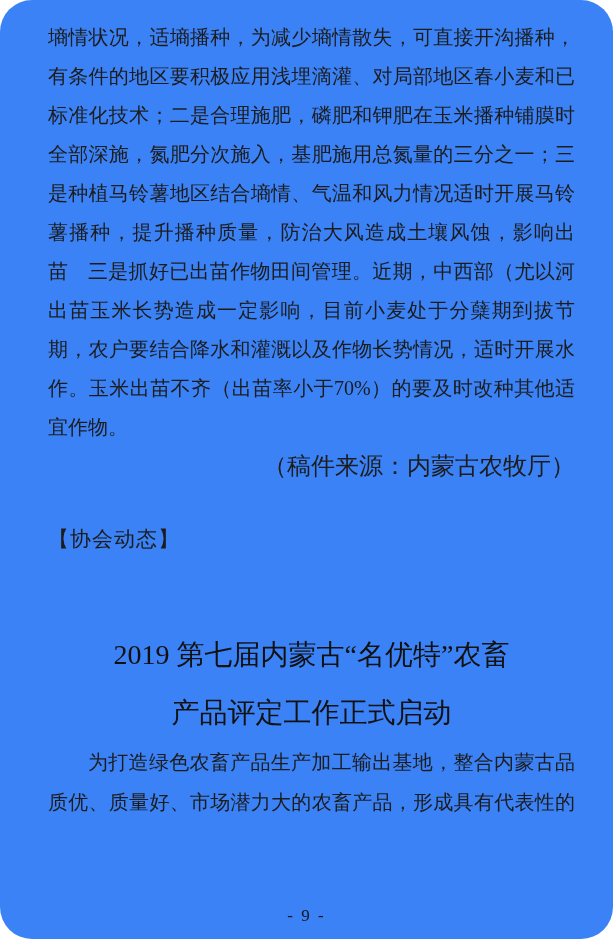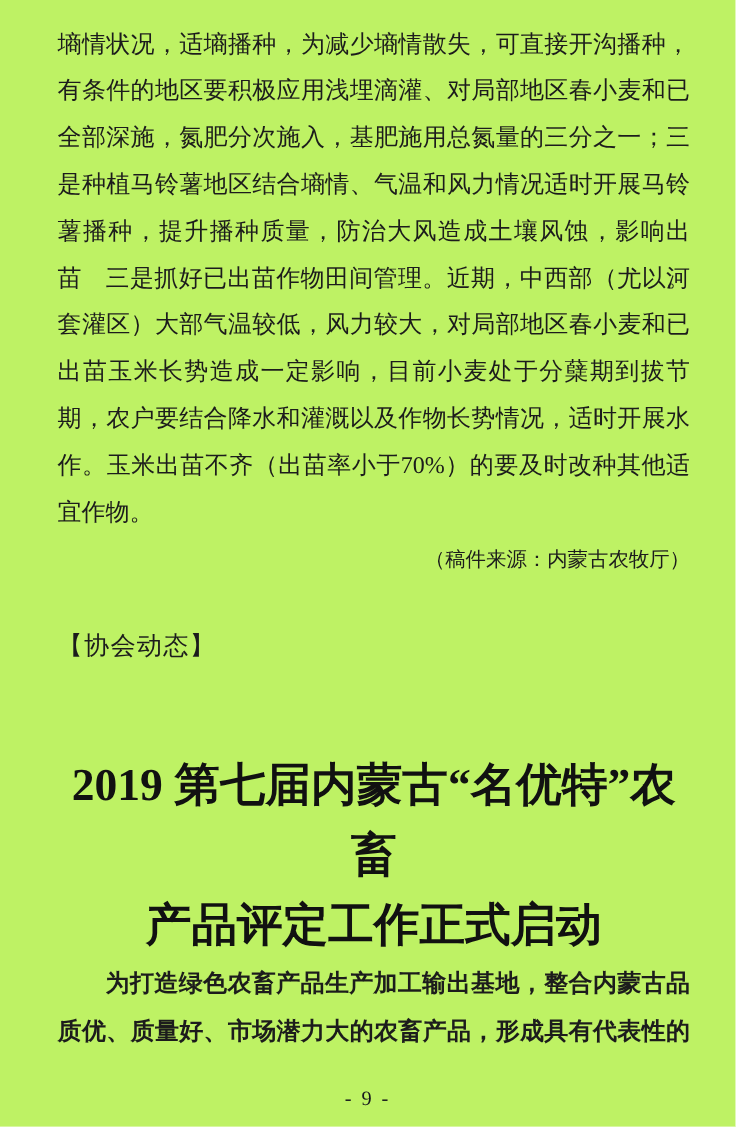--- a/index.html
+++ b/index.html
@@ -4,26 +4,27 @@
 <style>
   html, body {
     margin: 0;
     padding: 0;
     background: #ffffff;
   }
   .page {
     position: relative;
     width: 613px;
     height: 939px;
-    background: #bef264;
+    background: #3b82f6;
     box-sizing: border-box;
     padding: 18px 38px 0 48px;
     overflow: hidden;
     color: #1c1c1c;
     font-family: "Liberation Serif", "DejaVu Serif", serif;
+    border-radius: 32px;
   }
   .body-text .line {
     font-size: 20px;
     line-height: 39px;
     height: 39px;
     white-space: nowrap;
   }
   .body-text .jline {
     white-space: normal;
     text-align: justify;
@@ -33,45 +34,44 @@
     text-indent: 2em;
   }
   .lead-bold {
     font-weight: normal;
   }
   .line.para-end {
     text-align: center;
     text-align-last: left;
   }
   .source-line {
-    font-size: 17px;
+    font-size: 24px;
     line-height: 39px;
     height: 39px;
     text-align: right;
   }
   .section-header {
     margin-top: 40px;
     font-family: Liberation Mono, monospace;
     font-size: 21px;
     line-height: 30px;
     height: 30px;
     letter-spacing: 1px;
     color: #1c1c1c;
   }
   .article-title {
     margin-top: 70px;
     text-align: center;
-    font-weight: bold;
-    font-size: 38px;
+    font-weight: normal;
+    font-size: 28px;
     line-height: 58px;
     color: #111111;
   }
   .article-body {
     margin-top: 0;
-    font-weight: bold;
   }
   .article-body .line {
     font-size: 20px;
     line-height: 40px;
     height: 40px;
   }
   .article-body .jline {
     text-align: justify;
     text-align-last: justify;
   }
@@ -90,28 +90,28 @@
 </head>
 <body>
 
 <div class="page">
 
   <div class="body-text">
 
     <div>
       <div class="line jline">墒情状况，适墒播种，为减少墒情散失，可直接开沟播种，</div>
       <div class="line jline">有条件的地区要积极应用浅埋滴灌、对局部地区春小麦和已</div>
+      <div class="line jline">标准化技术；二是合理施肥，磷肥和钾肥在玉米播种铺膜时</div>
       <div class="line jline">全部深施，氮肥分次施入，基肥施用总氮量的三分之一；三</div>
       <div class="line jline">是种植马铃薯地区结合墒情、气温和风力情况适时开展马铃</div>
       <div class="line jline">薯播种，提升播种质量，防治大风造成土壤风蚀，影响出苗。</div>
     </div>
 
     <div>
       <div class="line jline indent2"><span class="lead-bold">三是抓好已出苗作物田间管理。</span><span>近期，中西部（尤以河</span></div>
-      <div class="line jline">套灌区）大部气温较低，风力较大，对局部地区春小麦和已</div>
       <div class="line jline">出苗玉米长势造成一定影响，目前小麦处于分蘖期到拔节</div>
       <div class="line jline">期，农户要结合降水和灌溉以及作物长势情况，适时开展水</div>
       <div class="line jline">作。玉米出苗不齐（出苗率小于70%）的要及时改种其他适</div>
       <div class="line para-end">宜作物。</div>
     </div>
 
     <div class="source-line">（稿件来源：内蒙古农牧厅）</div>
   </div>
 
   <div class="section-header">【协会动态】</div>

